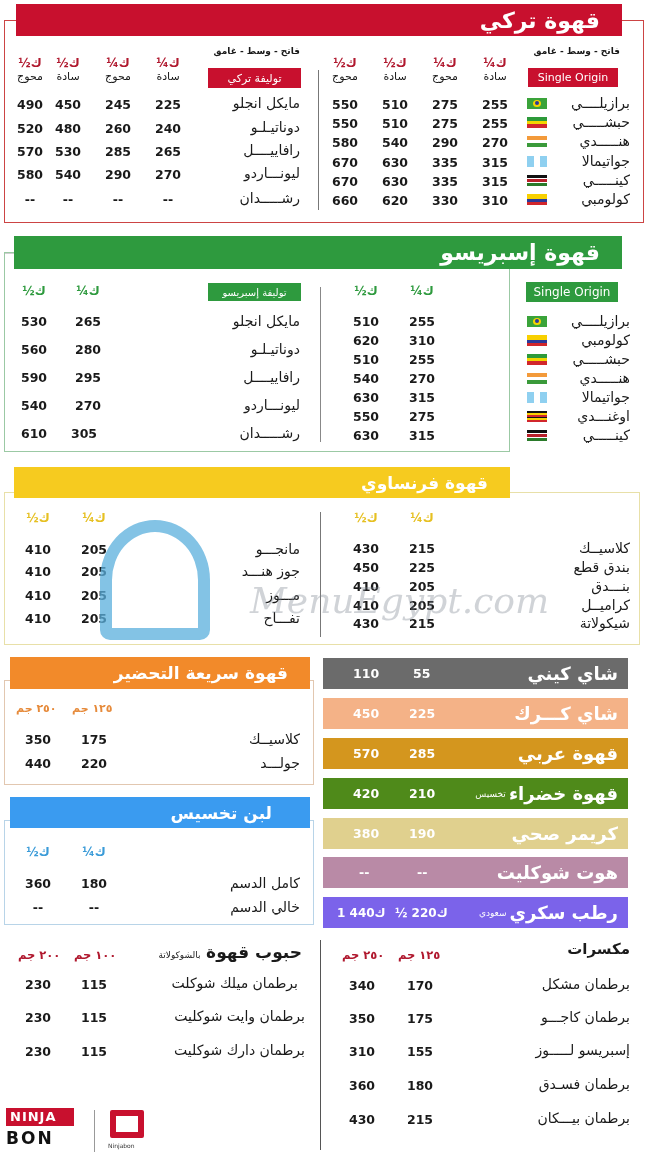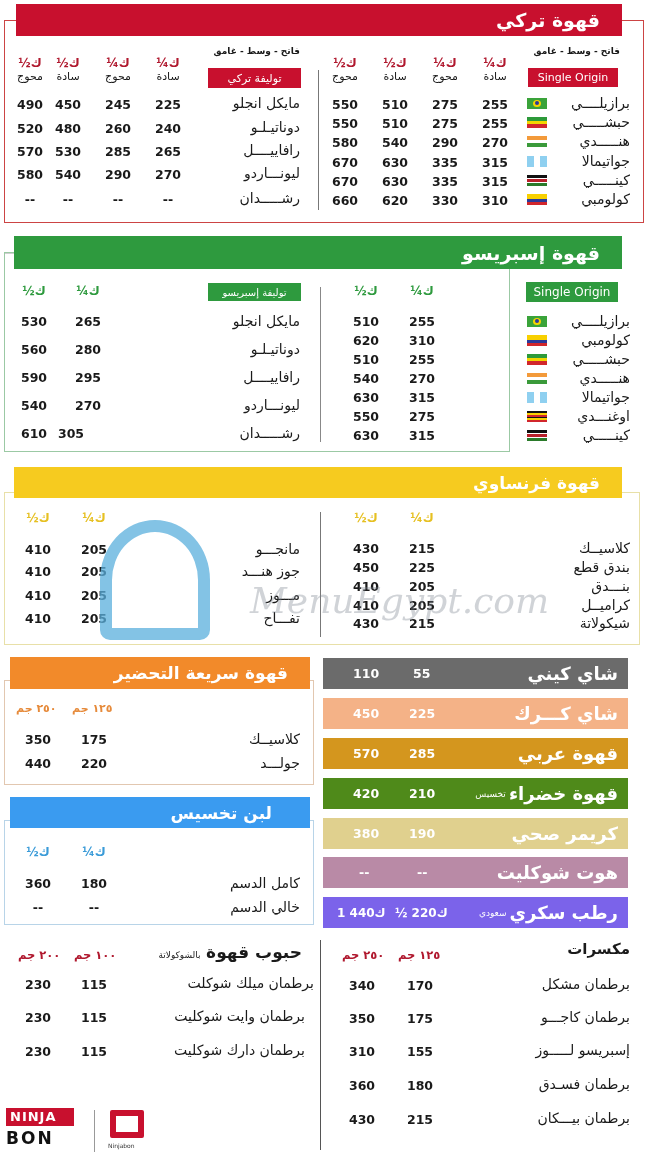--- a/index.html
+++ b/index.html
@@ -1,20 +1,20 @@
 <!DOCTYPE html>
 <html><head>
 <meta charset="utf-8">
 <style>
   * { box-sizing: border-box; margin: 0; padding: 0; }
   body { width: 650px; height: 1155px; background: #ffffff; font-family: "DejaVu Sans", sans-serif; position: relative; overflow: hidden; color: #1a1a1a; }
   .abs { position: absolute; }
   .section-frame { position: absolute; border: 1px solid #cfcfcf; }
   .bar { position: absolute; color: #fff; font-weight: bold; direction: rtl; display: flex; align-items: center; padding-right: 22px; }
-  .bar .t { font-size: 19px; }
+  .bar .t { font-size: 22px; }
   .num { position: absolute; font-weight: bold; font-size: 12.5px; text-align: center; width: 44px; }
   .name { position: absolute; font-size: 14px; direction: rtl; text-align: right; white-space: nowrap; }
   .hdr { position: absolute; font-size: 11px; text-align: center; width: 44px; line-height: 13px; }
   .hdr .kg { font-weight: bold; font-size: 12px; display: block; }
   .tag { position: absolute; color: #fff; font-size: 11px; display: flex; align-items: center; justify-content: center; }
   .flag { position: absolute; width: 20px; height: 11px; }
   .vline { position: absolute; width: 1px; background: #555; }
   .sbar { position: absolute; left: 323px; width: 305px; height: 31px; display: flex; align-items: center; direction: rtl; padding-right: 10px; color: #fff; font-weight: bold; }
   .sbar .t { font-size: 18px; }
   .sbar .n { position: absolute; font-size: 12.5px; font-weight: bold; }
@@ -223,27 +223,27 @@
     <span class="num" style="left:66px;top:370px;">295</span>
     <span class="num" style="left:12px;top:370px;">590</span>
   </div>
   <div>
     <span class="name" style="right:350px;top:397px;">ليونـــاردو</span>
     <span class="num" style="left:66px;top:398px;">270</span>
     <span class="num" style="left:12px;top:398px;">540</span>
   </div>
   <div>
     <span class="name" style="right:350px;top:425px;">رشـــــدان</span>
-    <span class="num" style="left:49px;top:426px;">305</span>
+    <span class="num" style="left:62px;top:426px;">305</span>
     <span class="num" style="left:12px;top:426px;">610</span>
   </div>
 </div>
 
 <div class="section-frame" style="left:4px;top:492px;width:636px;height:153px;border-color:#e8e0a8;"></div>
-<div class="bar" style="left:14px;top:467px;width:608px;height:31px;background:#f6cb1f;">
+<div class="bar" style="left:14px;top:467px;width:496px;height:31px;background:#f6cb1f;">
   <span class="t" style="font-size:17px;">قهوة فرنساوي</span>
 </div>
 <div class="vline" style="left:320px;top:512px;height:125px;background:#777;"></div>
 
 <div class="hdr" style="left:400px;top:512px;color:#e6c022;">
     <span class="kg">¼ك</span>
   </div>
 <div class="hdr" style="left:344px;top:512px;color:#e6c022;">
     <span class="kg">½ك</span>
   </div>
@@ -391,21 +391,21 @@
 
 <div class="vline" style="left:320px;top:940px;height:210px;background:#555;"></div>
 <div class="abs" style="right:348px;top:942px;direction:rtl;font-weight:bold;white-space:nowrap;">
   <span style="font-size:17px;">حبوب قهوة</span>
   <span style="font-size:9px;font-weight:normal;">بالشوكولاتة</span>
 </div>
 <div class="unit" style="left:74px;top:948px;">١٠٠ جم</div>
 <div class="unit" style="left:18px;top:948px;">٢٠٠ جم</div>
 <div>
   <div>
-      <span class="name" style="right:336px;top:975px;">برطمان ميلك شوكلت</span>
+      <span class="name" style="right:352px;top:975px;">برطمان ميلك شوكلت</span>
       <span class="num" style="left:72px;top:977px;">115</span>
       <span class="num" style="left:16px;top:977px;">230</span>
     </div>
   <div>
       <span class="name" style="right:345px;top:1008px;">برطمان وايت شوكليت</span>
       <span class="num" style="left:72px;top:1010px;">115</span>
       <span class="num" style="left:16px;top:1010px;">230</span>
     </div>
   <div>
       <span class="name" style="right:345px;top:1042px;">برطمان دارك شوكليت</span>

